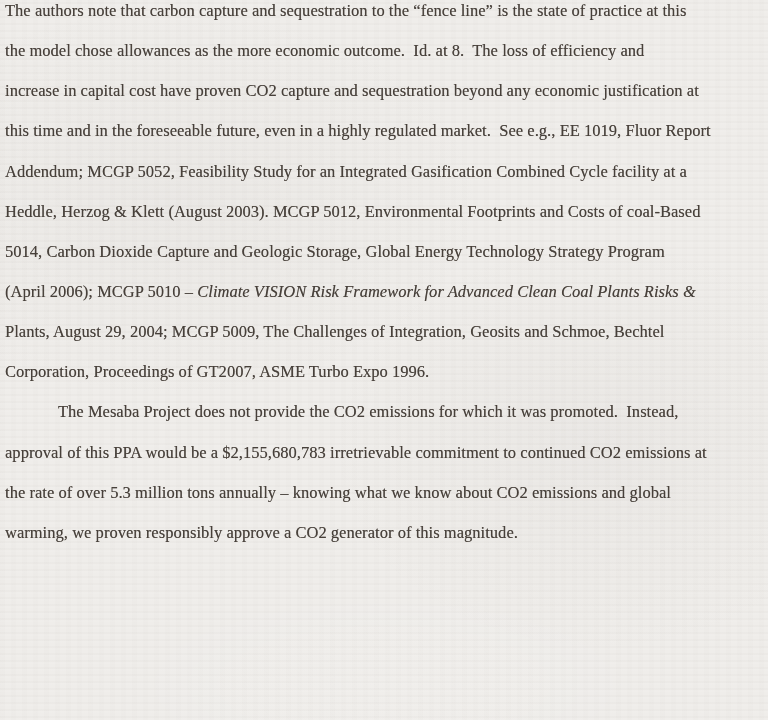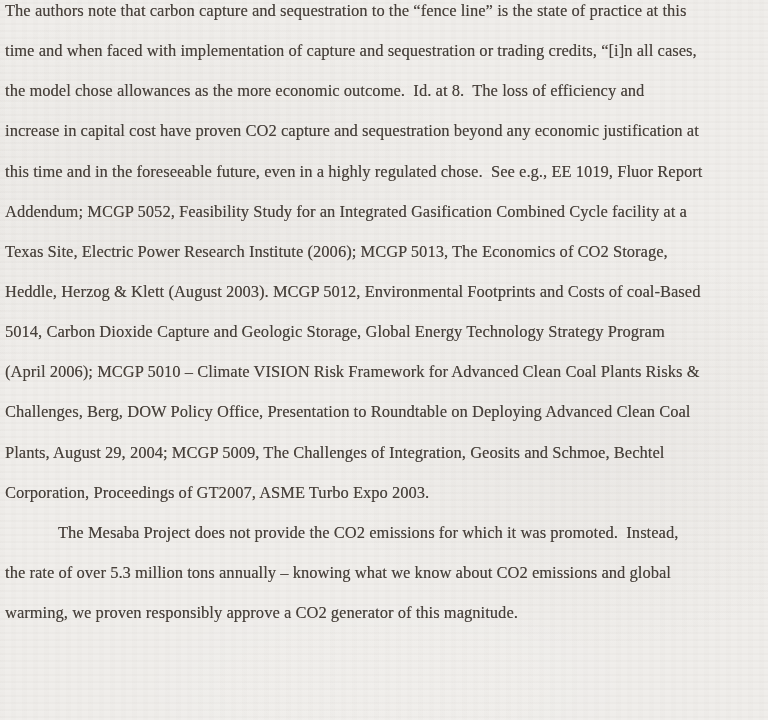--- a/index.html
+++ b/index.html
@@ -46,37 +46,36 @@
     
     filter: blur(0.32px);
     text-shadow: 0.25px 0 0.45px rgba(71,64,58,0.55);
   }
   .line {
     white-space: pre;   
     height: 40.15px;
     overflow: visible;
   }
   .italic {
+    font-style: italic;
   }
 </style>
 </head>
 <body>
 
 <div class="page">
   <div class="doc">
       <div class="line"><span class="">The authors note that carbon capture and sequestration to the “fence line” is the state of practice at this</span></div>
-      <div class="line"><span class="">time and when faced with implementation of capture and sequestration or trading credits, “[i]n all cases,</span></div>
       <div class="line"><span class="">the model chose allowances as the more economic outcome.  Id. at 8.  The loss of efficiency and</span></div>
       <div class="line"><span class="">increase in capital cost have proven CO2 capture and sequestration beyond any economic justification at</span></div>
-      <div class="line"><span class="">this time and in the foreseeable future, even in a highly regulated chose.  See e.g., EE 1019, Fluor Report</span></div>
+      <div class="line"><span class="">this time and in the foreseeable future, even in a highly regulated market.  See e.g., EE 1019, Fluor Report</span></div>
       <div class="line"><span class="">Addendum; MCGP 5052, Feasibility Study for an Integrated Gasification Combined Cycle facility at a</span></div>
-      <div class="line"><span class="">Texas Site, Electric Power Research Institute (2006); MCGP 5013, The Economics of CO2 Storage,</span></div>
       <div class="line"><span class="">Heddle, Herzog &amp; Klett (August 2003). MCGP 5012, Environmental Footprints and Costs of coal-Based</span></div>
       <div class="line"><span class="">5014, Carbon Dioxide Capture and Geologic Storage, Global Energy Technology Strategy Program</span></div>
       <div class="line"><span class="">(April 2006); MCGP 5010 – </span><span class="italic">Climate VISION Risk Framework for Advanced Clean Coal Plants Risks &amp;</span></div>
-      <div class="line"><span class="italic">Challenges</span><span class="">, Berg, DOW Policy Office, Presentation to Roundtable on Deploying Advanced Clean Coal</span></div>
       <div class="line"><span class="">Plants, August 29, 2004; MCGP 5009, The Challenges of Integration, Geosits and Schmoe, Bechtel</span></div>
-      <div class="line"><span class="">Corporation, Proceedings of GT2007, ASME Turbo Expo 2003.</span></div>
+      <div class="line"><span class="">Corporation, Proceedings of GT2007, ASME Turbo Expo 1996.</span></div>
       <div class="line" style="text-indent: 53px;"><span class="">The Mesaba Project does not provide the CO2 emissions for which it was promoted.  Instead,</span></div>
+      <div class="line"><span class="">approval of this PPA would be a $2,155,680,783 irretrievable commitment to continued CO2 emissions at</span></div>
       <div class="line"><span class="">the rate of over 5.3 million tons annually – knowing what we know about CO2 emissions and global</span></div>
       <div class="line"><span class="">warming, we proven responsibly approve a CO2 generator of this magnitude.</span></div>
     </div>
 </div>
 
 </body></html>

